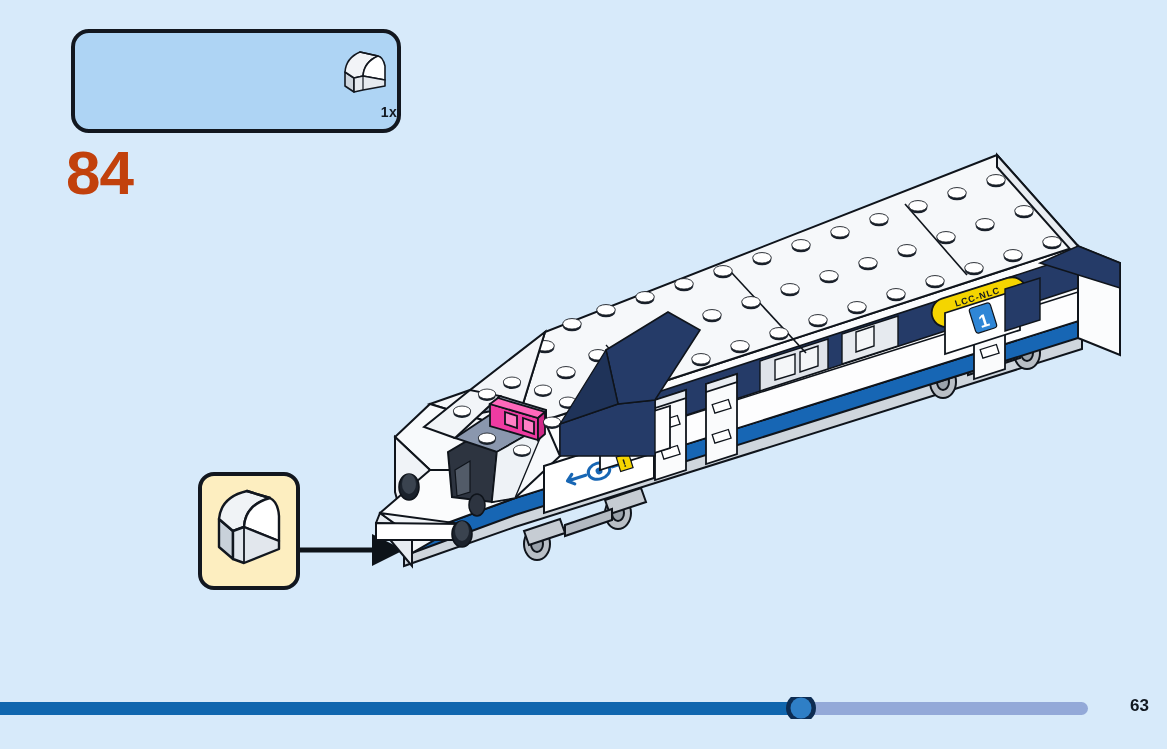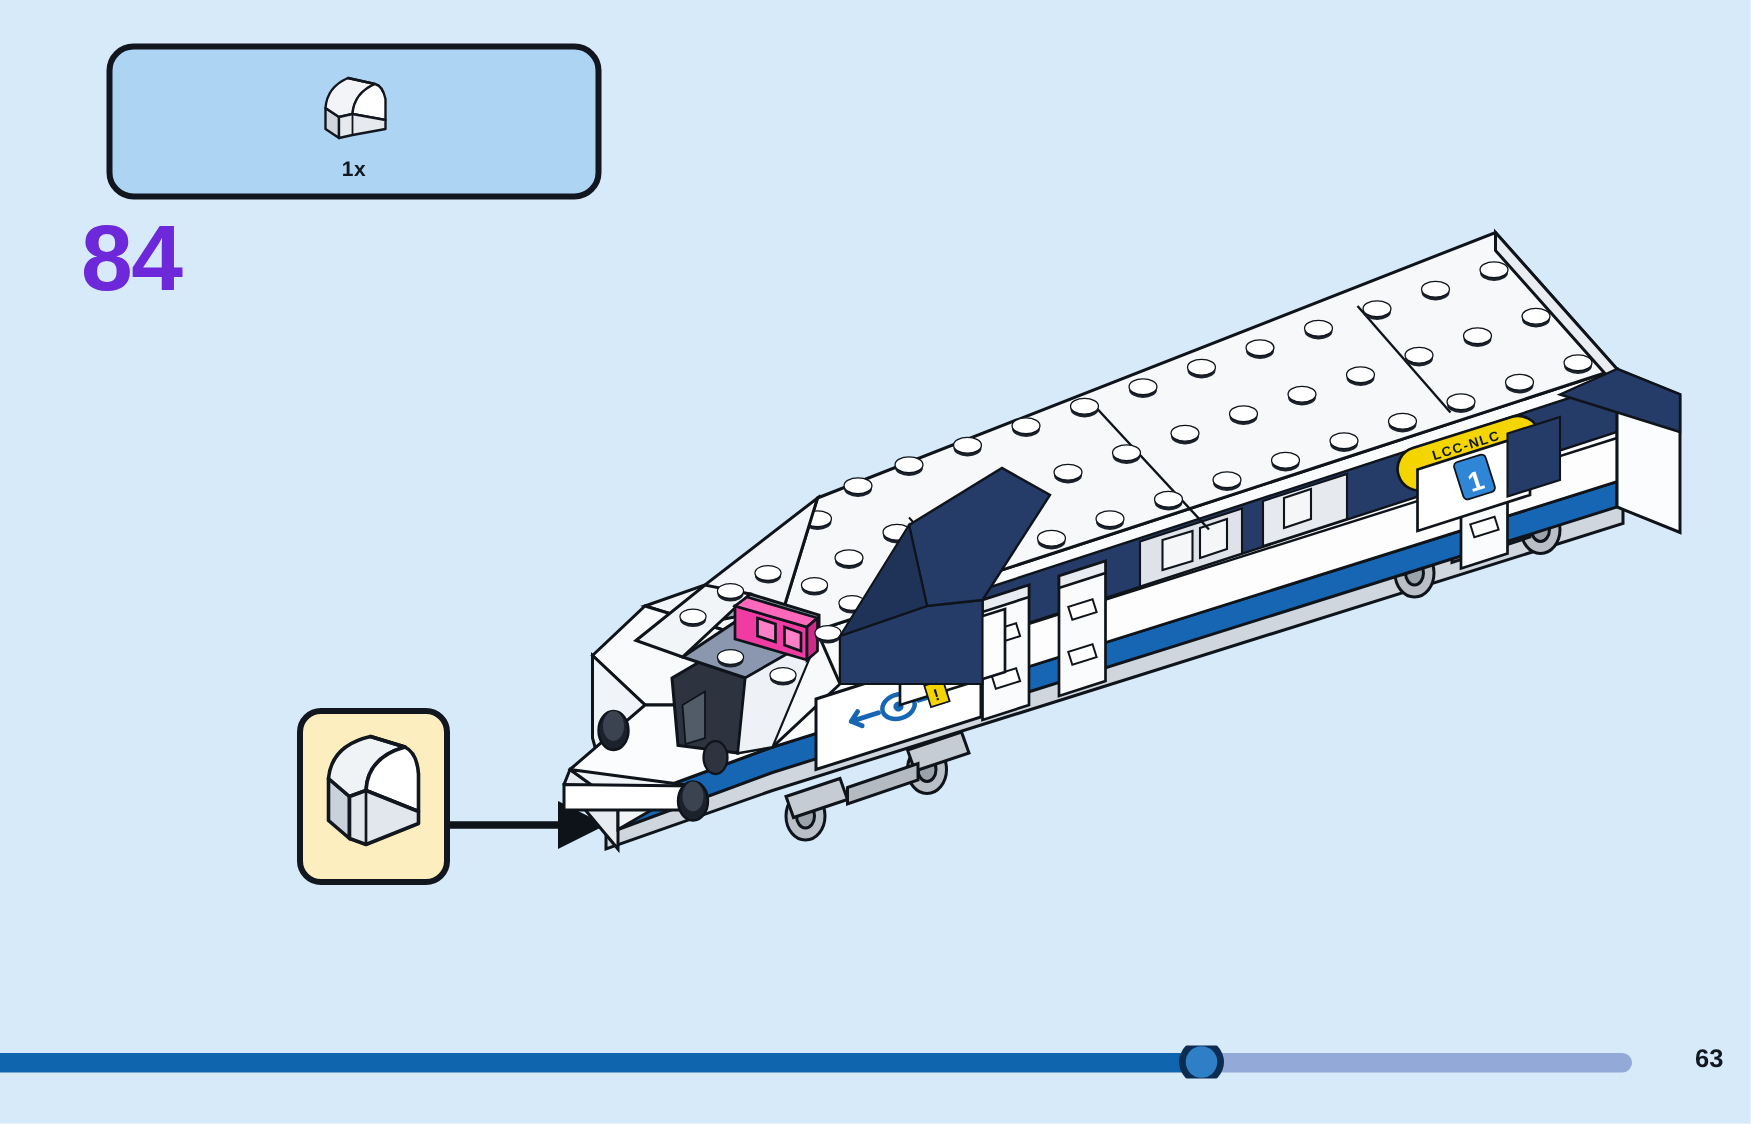--- a/index.html
+++ b/index.html
@@ -24,39 +24,39 @@
     width: 330px; height: 104px;
     background: #aed4f4;
     border: 4px solid #12171f;
     border-radius: 18px;
   }
   #parts-item {
     position: absolute;
     left: 0; top: 0; right: 0; bottom: 0;
     display: flex;
     flex-direction: column;
-    align-items: center;
+    align-items: flex-end;
     justify-content: center;
     gap: 2px;
   }
   #parts-qty {
     font-size: 14px;
     font-weight: bold;
     color: #111820;
     letter-spacing: .3px;
     margin-top: 2px;
   }
 
   
   #step-number {
     position: absolute;
-    left: 54px; top: 142px;
+    left: 66px; top: 142px;
     font-size: 62px;
     font-weight: bold;
-    color: #6d28d9;
+    color: #c2410c;
     letter-spacing: -1px;
     line-height: 1;
   }
 
   
   #callout-box {
     position: absolute;
     left: 198px; top: 472px;
     width: 102px; height: 118px;
     background: #fdeec0;

